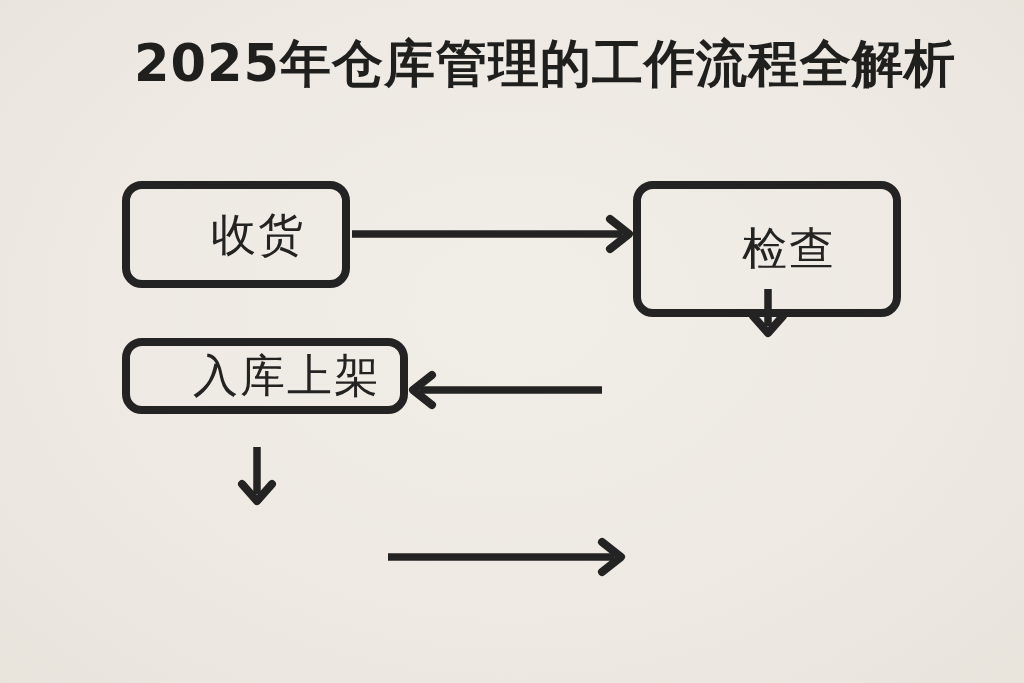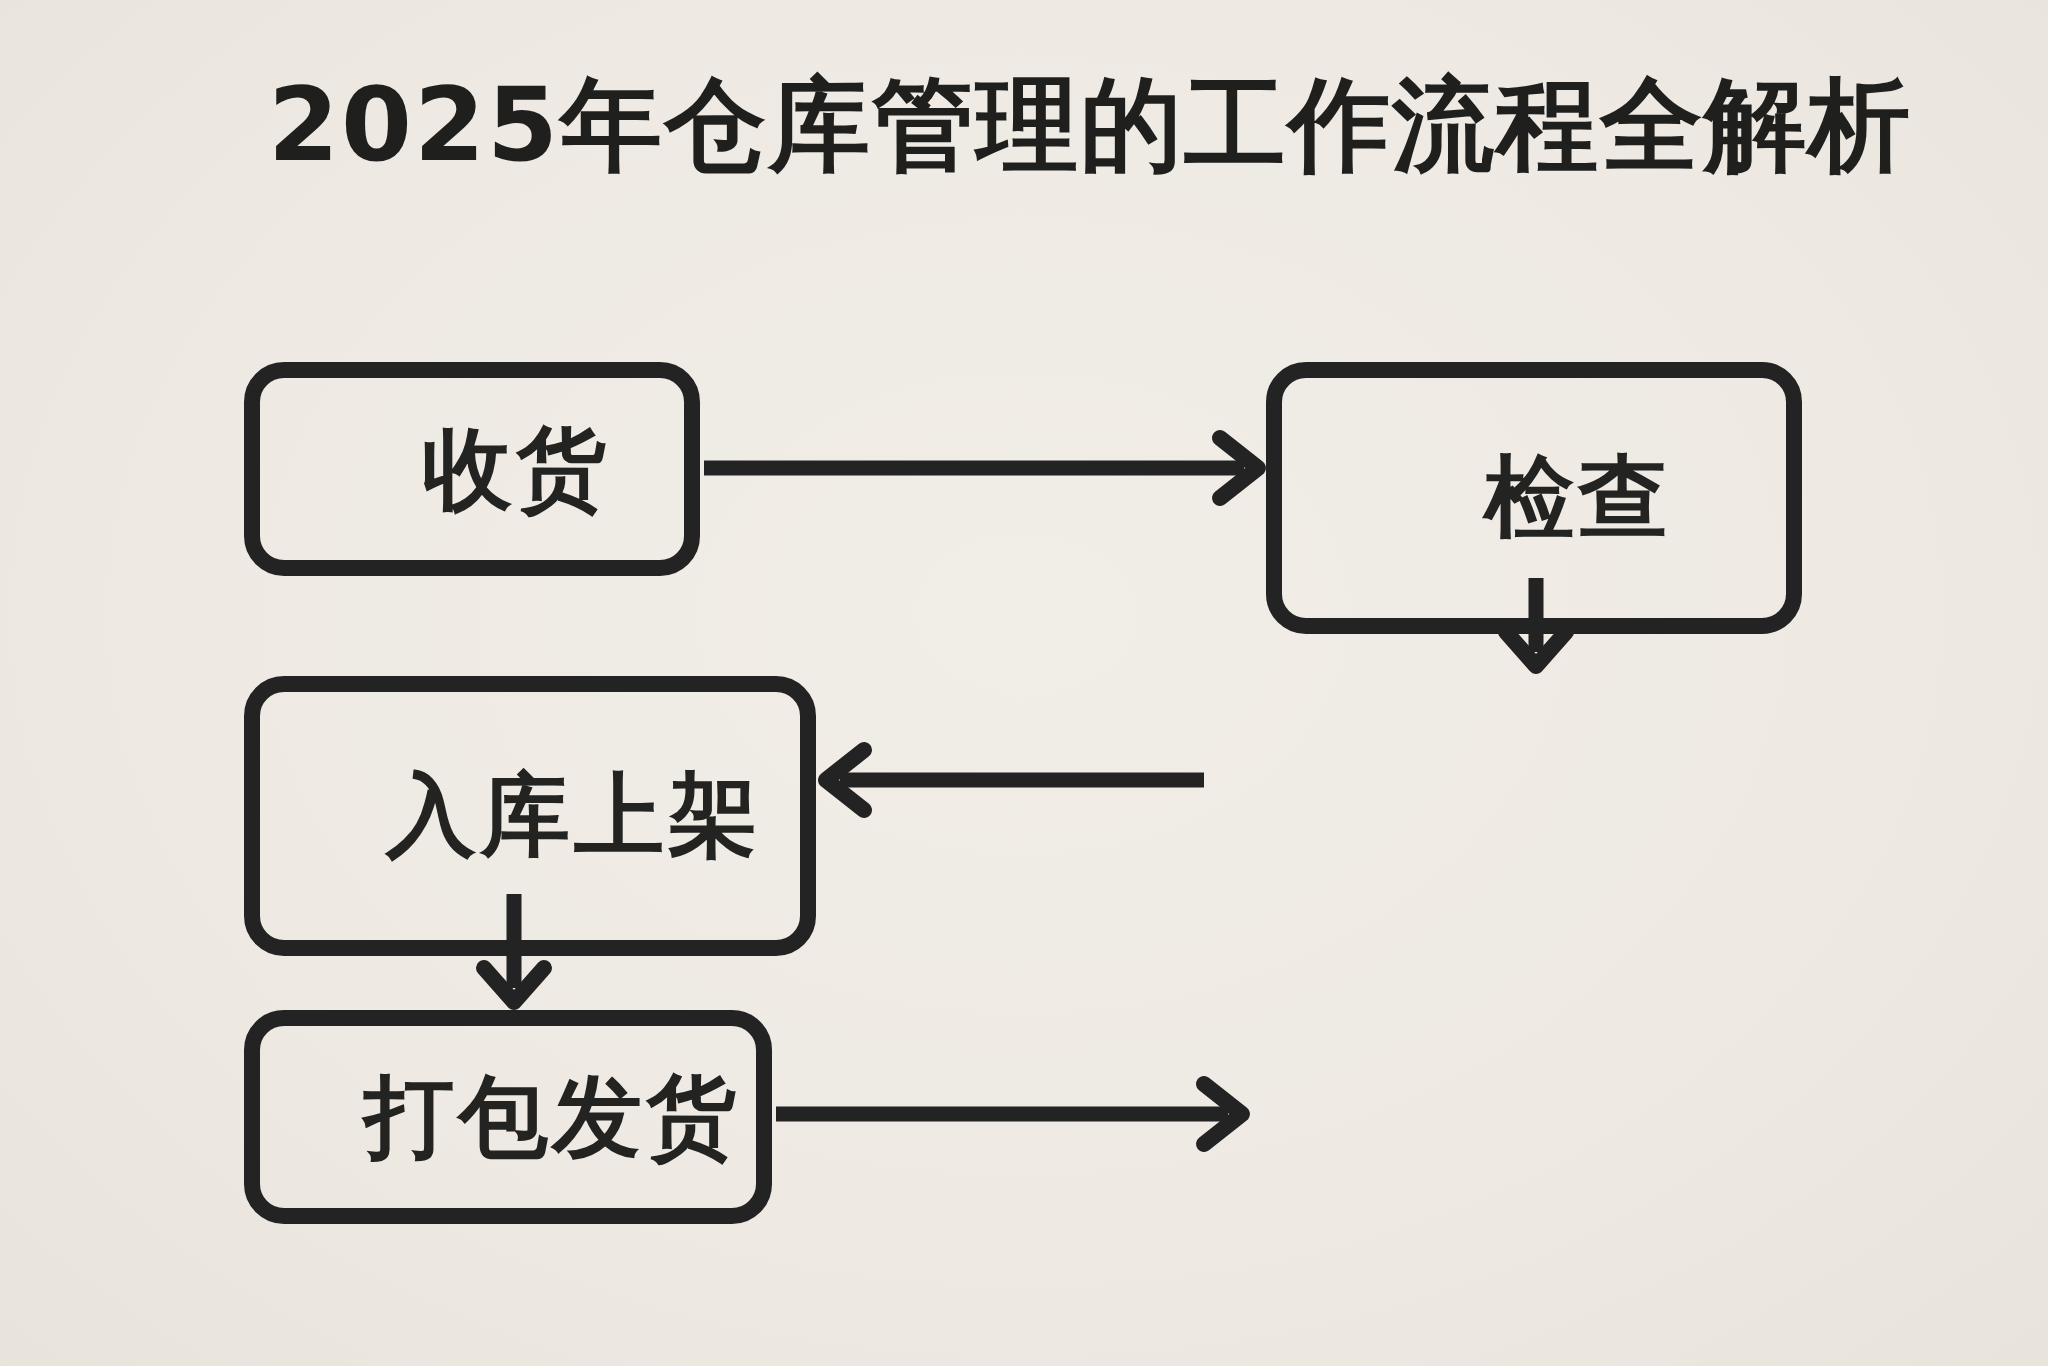--- a/index.html
+++ b/index.html
@@ -47,29 +47,29 @@
   .node {
     position: absolute;
     box-sizing: border-box;
     border: 8px solid #232323;
     border-radius: 20px;
     background: transparent;
     display: flex;
     align-items: center;
     justify-content: center;
     font-size: 45px;
-    font-weight: bold;
+    font-weight: normal;
     letter-spacing: 2px;
     color: #232322;
     white-space: nowrap;
     padding-left: 44px;
   }
   .node-receiving        { left: 122px; top: 181px; width: 228px; height: 107px; }
   .node-inspection       { left: 633px; top: 181px; width: 268px; height: 136px; }
-  .node-putaway          { left: 122px; top: 338px; width: 286px; height: 140px; }
+  .node-putaway          { left: 122px; top: 338px; width: 286px; height: 76px; }
   .node-order-processing { left: 604px; top: 338px; width: 297px; height: 108px; }
   .node-pack-ship        { left: 122px; top: 505px; width: 264px; height: 107px; }
   .node-picking          { left: 625px; top: 505px; width: 276px; height: 107px; }
   svg.arrows {
     position: absolute;
     left: 0;
     top: 0;
     width: 1024px;
     height: 683px;
     pointer-events: none;
@@ -84,21 +84,20 @@
 </head>
 <body>
 
 <div class="canvas">
 
   <h1 class="title">2025年仓库管理的工作流程全解析</h1>
 
   <div class="node node-receiving">收货</div>
   <div class="node node-inspection">检查</div>
   <div class="node node-putaway">入库上架</div>
-  <div class="node node-pack-ship">打包发货</div>
 
   <svg class="arrows" viewBox="0 0 1024 683" xmlns="http://www.w3.org/2000/svg">
 
     <g>
       <path class="shaft" d="M352,234 H622"></path>
       <path class="head" d="M610,219 L629,234 L610,249"></path>
     </g>
 
     <g>
       <path class="shaft" d="M768,289 V326"></path>

